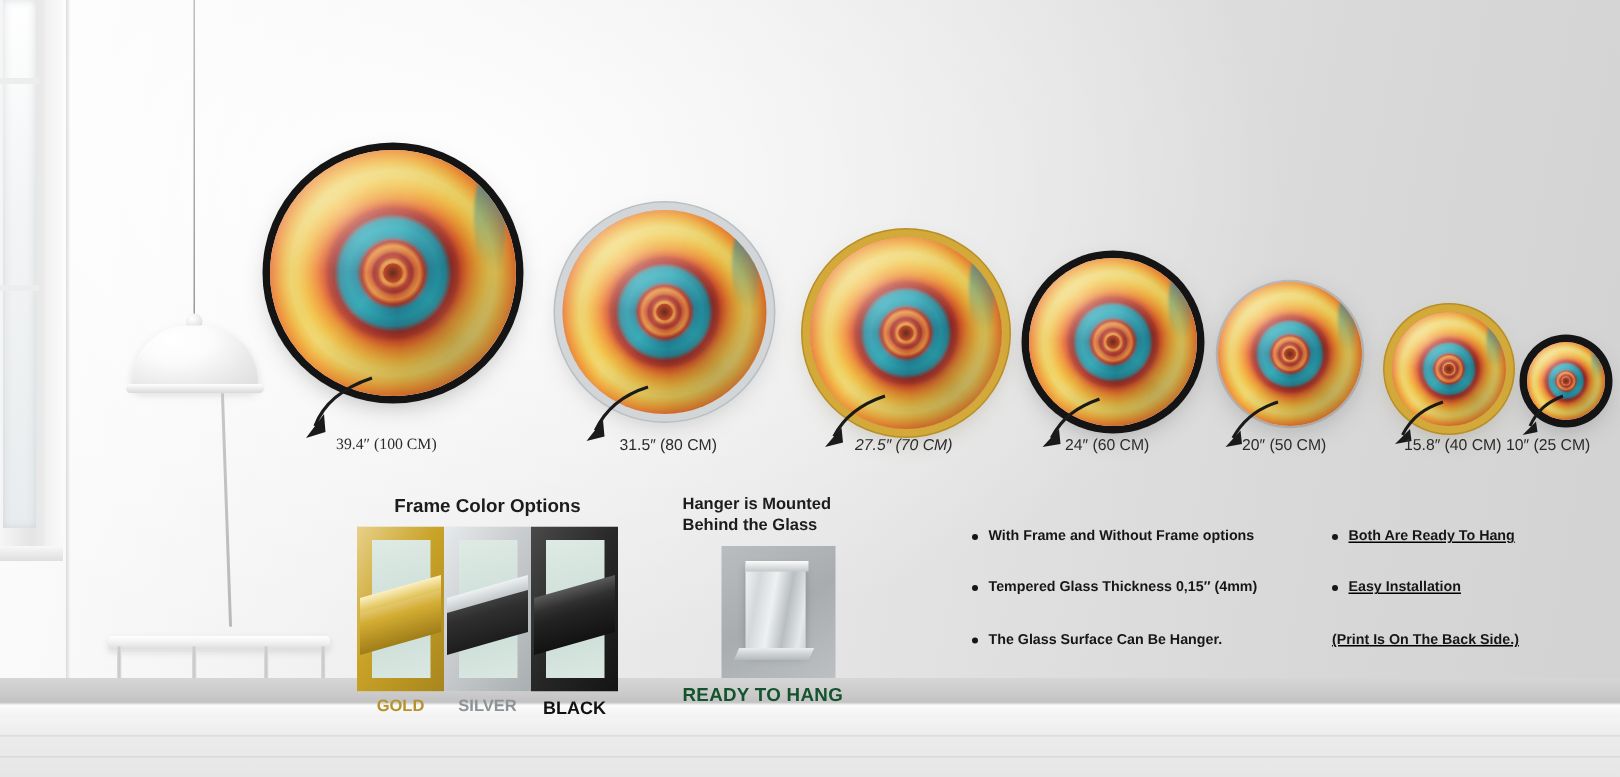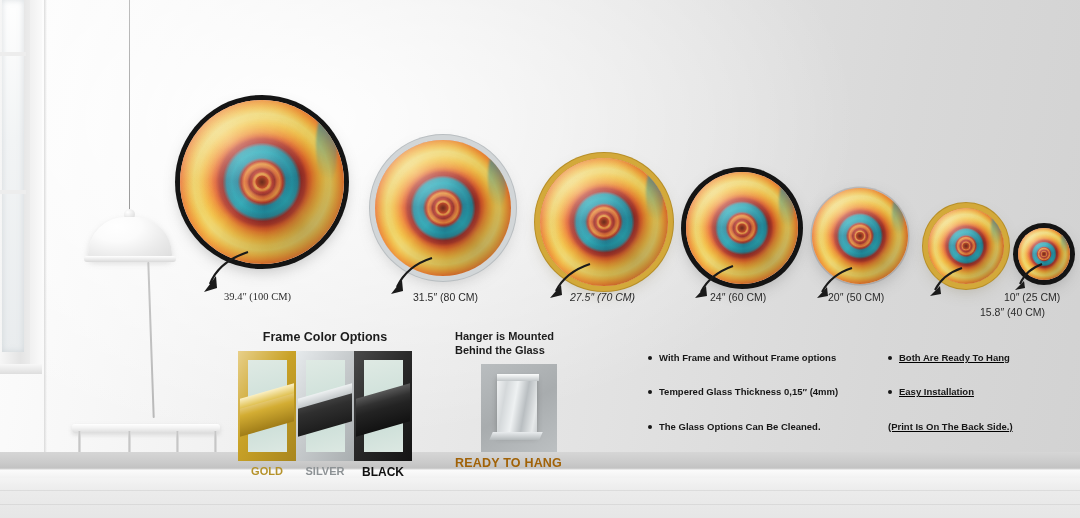--- a/index.html
+++ b/index.html
@@ -200,21 +200,21 @@
   }
   .bracket-top{
     position:absolute;left:16px;top:10px;width:42px;height:7px;
     background:linear-gradient(180deg,#fbfcfc,#c3c8ca);
   }
   .bracket-foot{
     position:absolute;left:10px;top:68px;width:50px;height:8px;
     background:linear-gradient(180deg,#e9ecee,#b4b9bb);
     transform:skewX(-24deg);
   }
-  .hanger-caption{font-size:12.5px;font-weight:bold;color:#a16207;letter-spacing:.2px;
+  .hanger-caption{font-size:12.5px;font-weight:bold;color:#14532d;letter-spacing:.2px;
     font-family:"Liberation Sans", sans-serif;}
 
   
   .features{position:absolute;left:648px;top:352px;width:416px;}
   .feat-cols{display:flex;gap:18px;}
   .feat-col{display:flex;flex-direction:column;}
   .feat-col.left{width:222px;}
   .feat-col.right{width:176px;text-decoration:underline;}
   .feat{
     font-size:9.5px;font-weight:bold;color:#161616;line-height:1.2;
@@ -326,21 +326,21 @@
   <div class="disc frame-gold" style="left:928px;top:208px;width:76px;height:76px;">
     <div class="art">
       <div class="teal-brush"></div>
     </div>
     <div class="core" style="width:7px;height:7px;"></div>
   </div>
   <svg class="arrow" style="left:926px;top:266px;" width="40" height="32" viewBox="0 0 40 32">
     <path d="M36 2 C 24 6, 15 12, 9 24" stroke="#1a1a1a" stroke-width="2" fill="none"></path>
     <path d="M4 30 L 14 20 L 15 28 Z" fill="#1a1a1a"></path>
   </svg>
-  <div class="size-label" style="left:936px;top:306px;margin-left:44px;">15.8″ (40 CM)</div>
+  <div class="size-label" style="left:936px;top:291px;">15.8″ (40 CM)</div>
 
   <div class="disc frame-black" style="left:1018px;top:228px;width:52px;height:52px;">
     <div class="art">
       <div class="teal-brush"></div>
     </div>
     <div class="core" style="width:5px;height:5px;"></div>
   </div>
   <svg class="arrow" style="left:1012px;top:262px;" width="34" height="30" viewBox="0 0 34 30">
     <path d="M30 2 C 20 6, 13 11, 8 22" stroke="#1a1a1a" stroke-width="2" fill="none"></path>
     <path d="M3 28 L 12 19 L 13 26 Z" fill="#1a1a1a"></path>
@@ -392,21 +392,21 @@
       <div class="bracket-foot"></div>
     </div>
     <div class="hanger-caption">READY TO HANG</div>
   </div>
 
   <div class="features">
     <div class="feat-cols">
       <div class="feat-col left">
         <div class="feat bulleted">With Frame and Without Frame options</div>
         <div class="feat bulleted">Tempered Glass Thickness  0,15″  (4mm)</div>
-        <div class="feat bulleted">The Glass Options Can Be Cleaned.</div>
+        <div class="feat bulleted">The Glass Surface Can Be Hanger.</div>
       </div>
       <div class="feat-col right">
         <div class="feat bulleted">Both Are Ready To Hang</div>
         <div class="feat bulleted">Easy Installation</div>
         <div class="feat nobullet">(Print Is On The Back Side.)</div>
       </div>
     </div>
   </div>
 
 </div>

